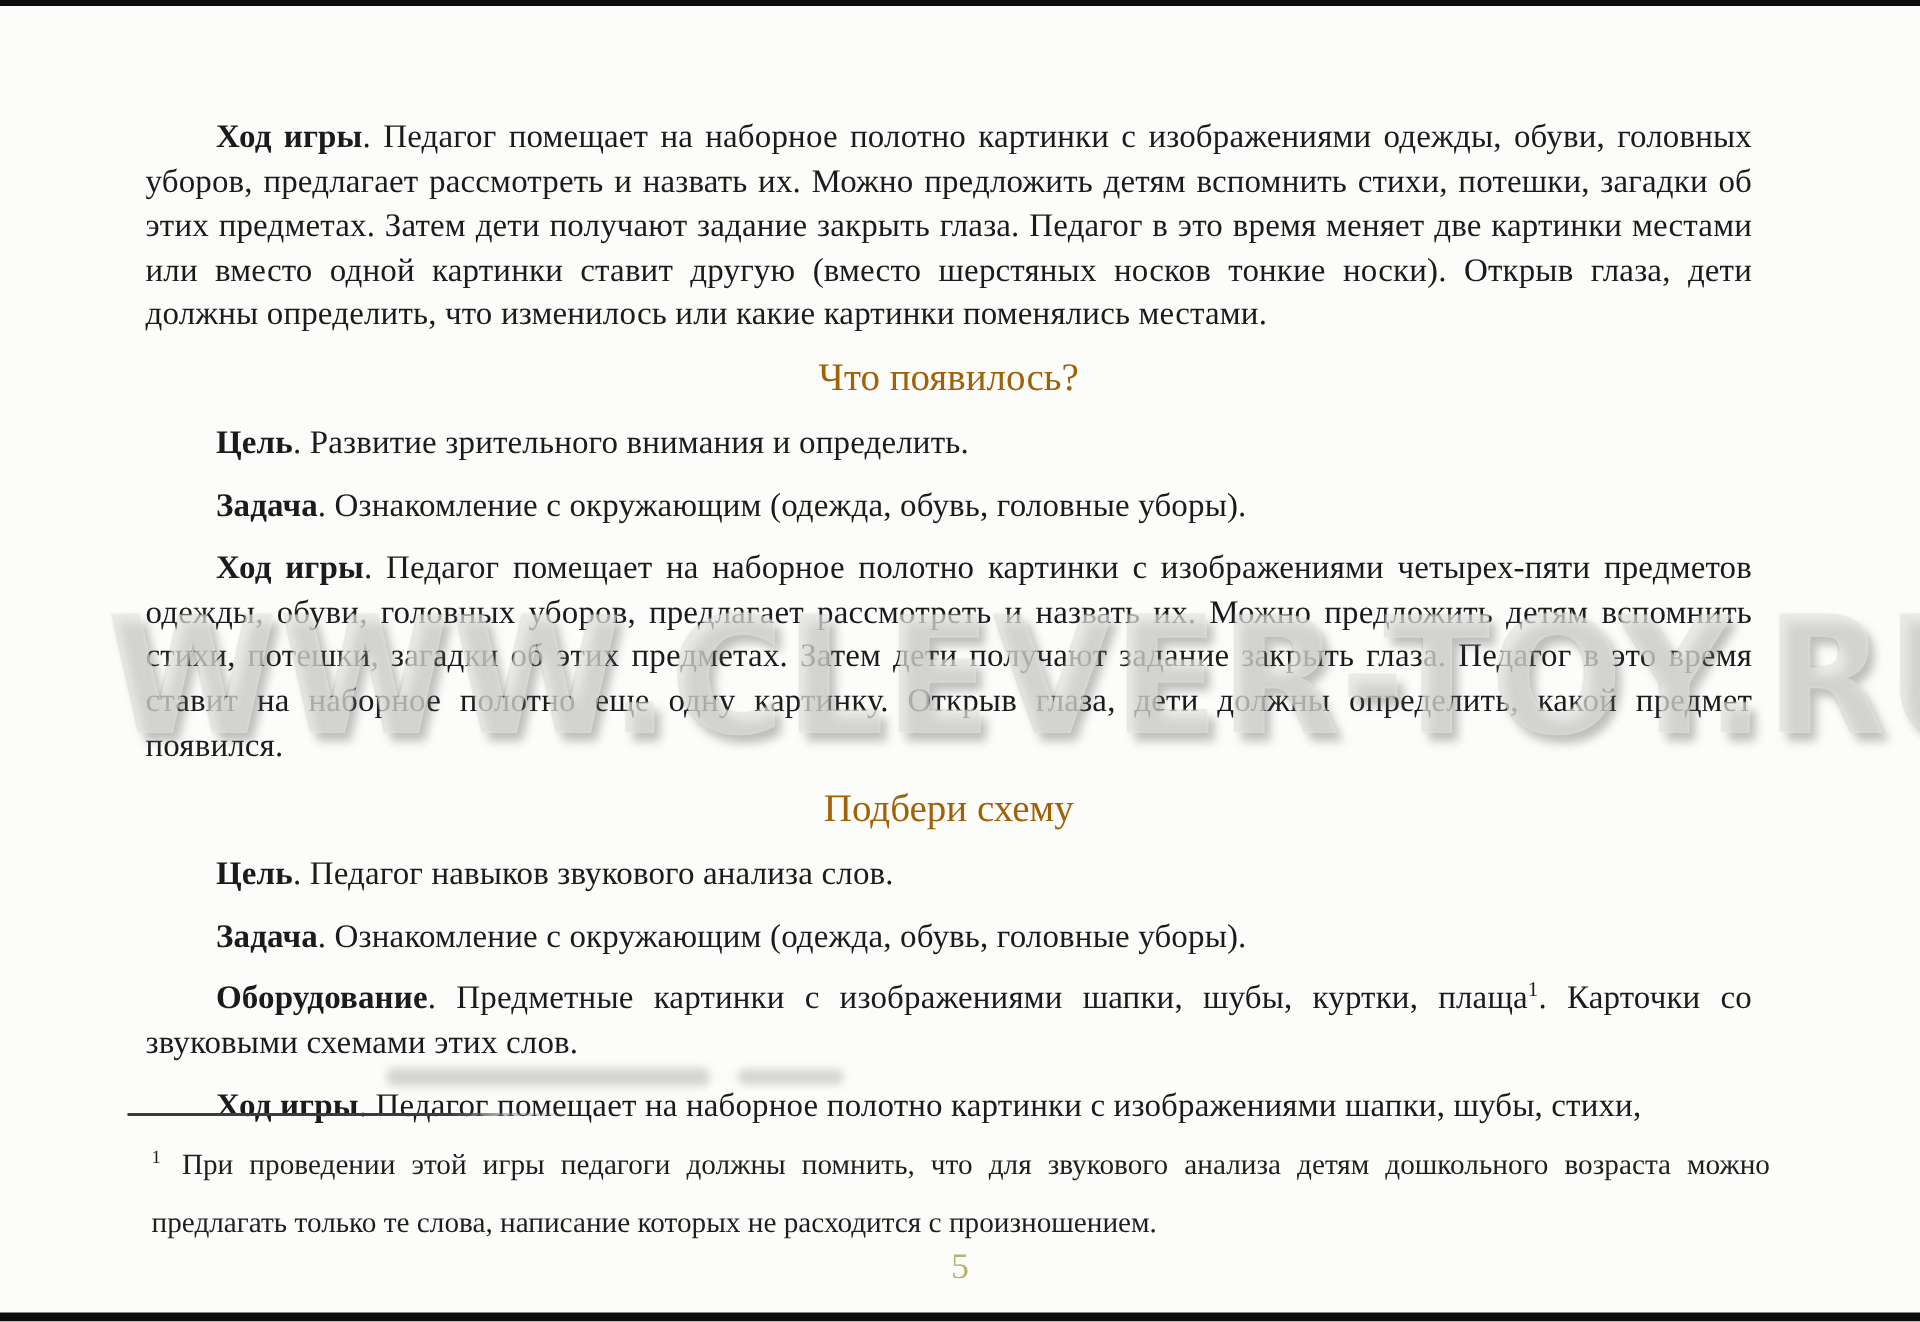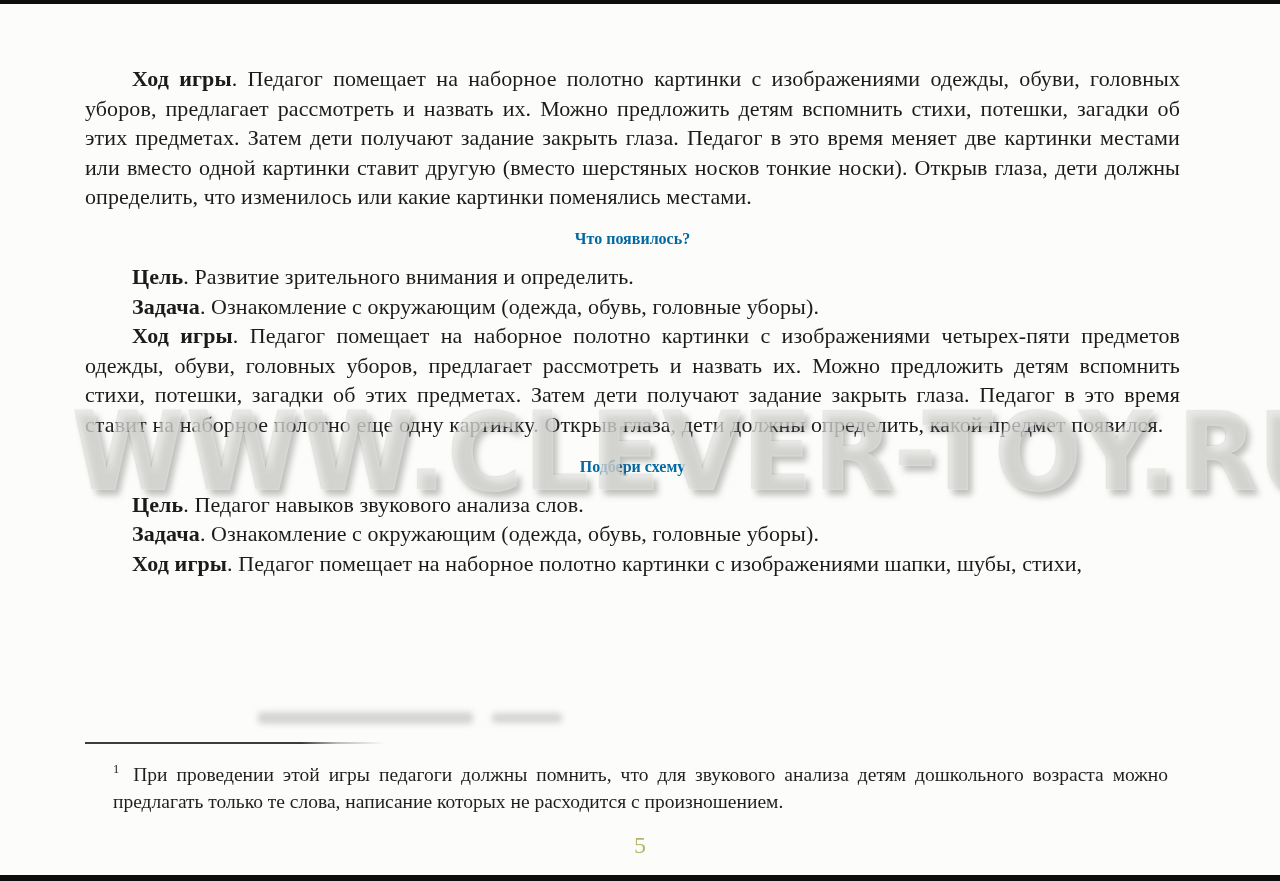--- a/index.html
+++ b/index.html
@@ -18,36 +18,36 @@
     border-bottom:6px solid #0d0d0d;
     overflow:hidden;
   }
   .content{
     position:absolute;
     left:85px; right:100px; top:60px;
     z-index:1;
     color:#1b1b1b;
   }
   p.body-par{
-    margin:0;
+    margin:12px;
     font-size:22px;
     line-height:29.6px;
     text-align:justify;
     text-indent:47px;
     letter-spacing:.1px;
   }
   p.body-par b{font-weight:bold;}
   h2.game-title{
     margin:11px 0 7px 0;
     text-align:center;
-    font-size:16px;
+    font-size:26px;
     line-height:32px;
-    font-weight:bold;
+    font-weight:normal;
     text-indent:0;
-    color:#0369a1;
+    color:#a16207;
   }
   sup.fn-ref{font-size:14px;line-height:0;}
   
   .watermark{
     position:absolute;
     top:388px;left:72px;
     width:1140px;
     z-index:2;
     font-family:"DejaVu Sans", sans-serif;
     font-weight:800;
@@ -75,23 +75,23 @@
     left:85px;right:100px;top:738px;
     z-index:1;
     color:#1e1e1e;
   }
   .footnote-rule{
     width:300px;height:2px;
     margin:0 0 8px 0;
     background:linear-gradient(to right,#3c3c3c 0%,#3c3c3c 72%,rgba(130,130,130,.55) 84%,rgba(200,200,200,0) 100%);
   }
   .footnote-text{
-    margin:12px;
+    margin:0;
     font-size:19.5px;
-    line-height:27px;
+    line-height:38px;
     text-align:justify;
     padding-left:16px;
   }
   .footnote-text sup{font-size:12.5px;padding-right:14px;}
   .page-number{
     position:absolute;
     bottom:16px;left:0;right:0;
     text-align:center;
     font-size:24px;
     color:#b4b76a;
@@ -110,20 +110,21 @@
     <h2 class="game-title">Что появилось?</h2>
 
     <p class="body-par"><b>Цель</b><span>. Развитие зрительного внимания и определить.</span></p>
     <p class="body-par"><b>Задача</b><span>. Ознакомление с окружающим (одежда, обувь, головные уборы).</span></p>
     <p class="body-par"><b>Ход игры</b><span>. Педагог помещает на наборное полотно картинки с изображениями четырех-пяти предметов одежды, обуви, головных уборов, предлагает рассмотреть и назвать их. Можно предложить детям вспомнить стихи, потешки, загадки об этих предметах. Затем дети получают задание закрыть глаза. Педагог в это время ставит на наборное полотно еще одну картинку. Открыв глаза, дети должны определить, какой предмет появился.</span></p>
 
     <h2 class="game-title">Подбери схему</h2>
 
     <p class="body-par"><b>Цель</b><span>. Педагог навыков звукового анализа слов.</span></p>
     <p class="body-par"><b>Задача</b><span>. Ознакомление с окружающим (одежда, обувь, головные уборы).</span></p>
+    <p class="body-par"><b>Оборудование</b><span>. Предметные картинки с изображениями шапки, шубы, куртки, плаща</span><sup class="fn-ref">1</sup><span>. Карточки со звуковыми схемами этих слов.</span></p>
     <p class="body-par"><b>Ход игры</b><span>. Педагог помещает на наборное полотно картинки с изображениями шапки, шубы, стихи,</span></p>
 
   </div>
 
   <div class="watermark">WWW.CLEVER-TOY.RU</div>
 
   <div class="ghost-smudge smudge-1"></div>
   <div class="ghost-smudge smudge-2"></div>
 
   <div class="footnote">

